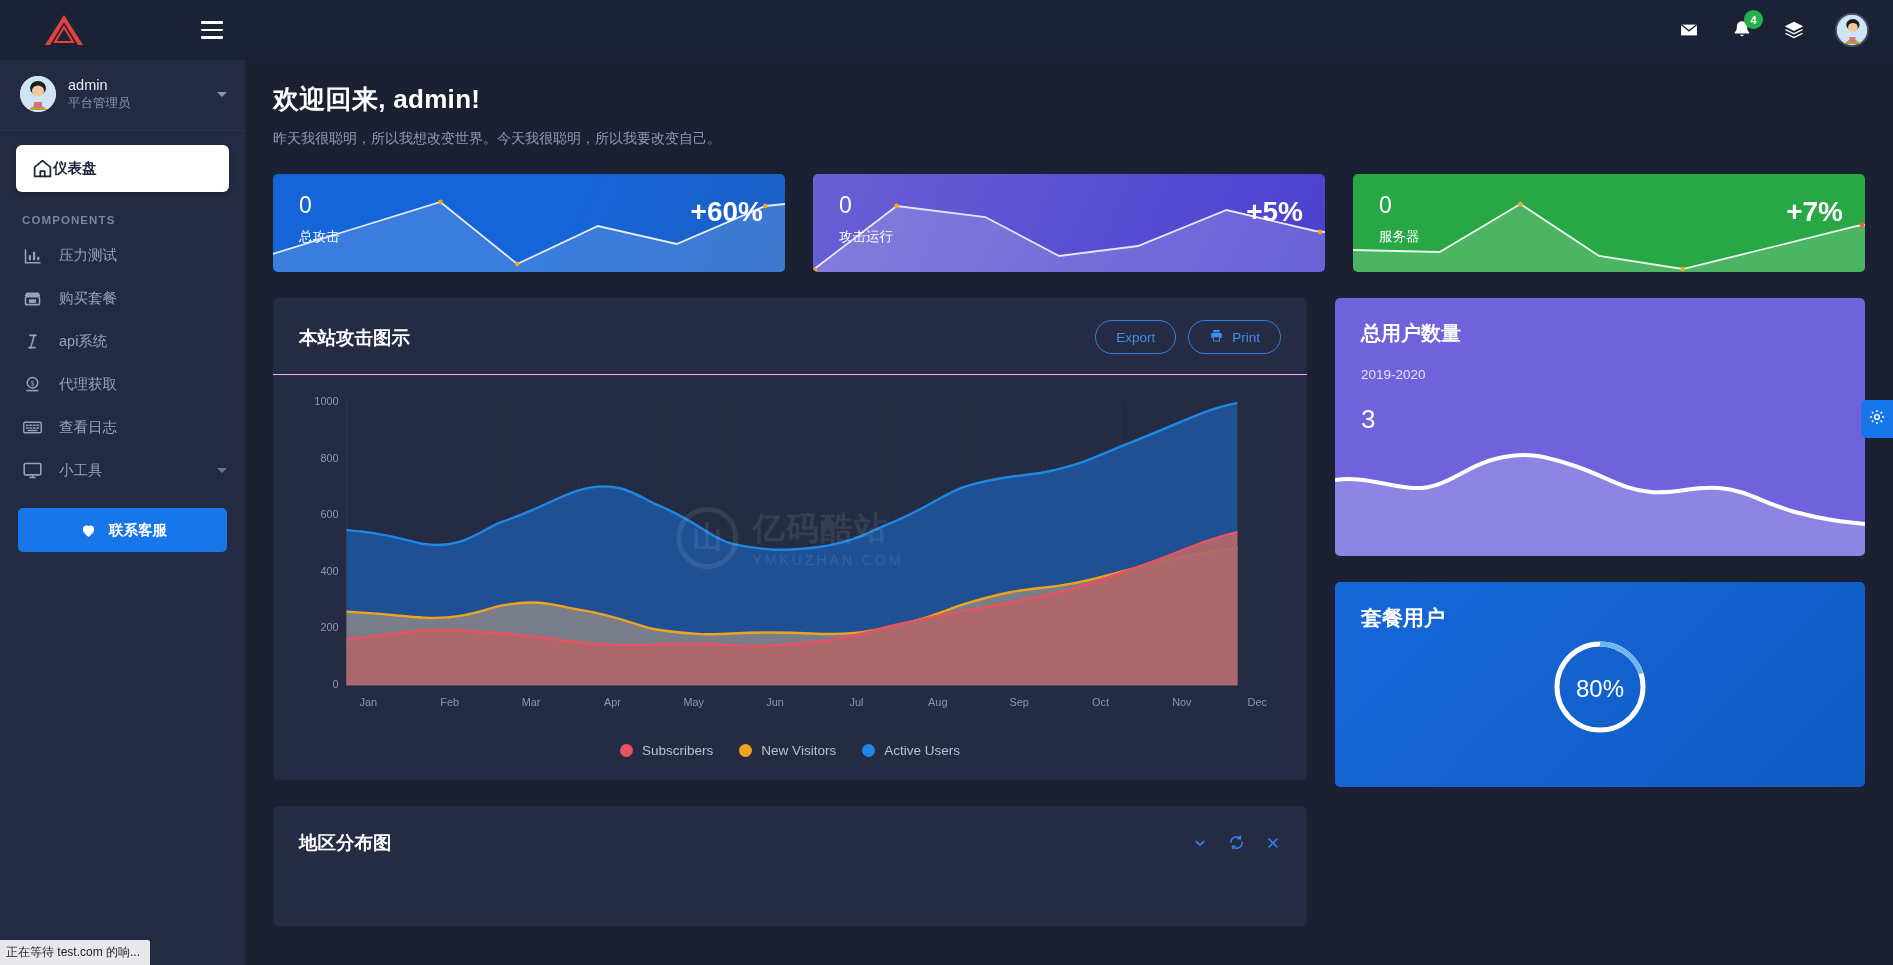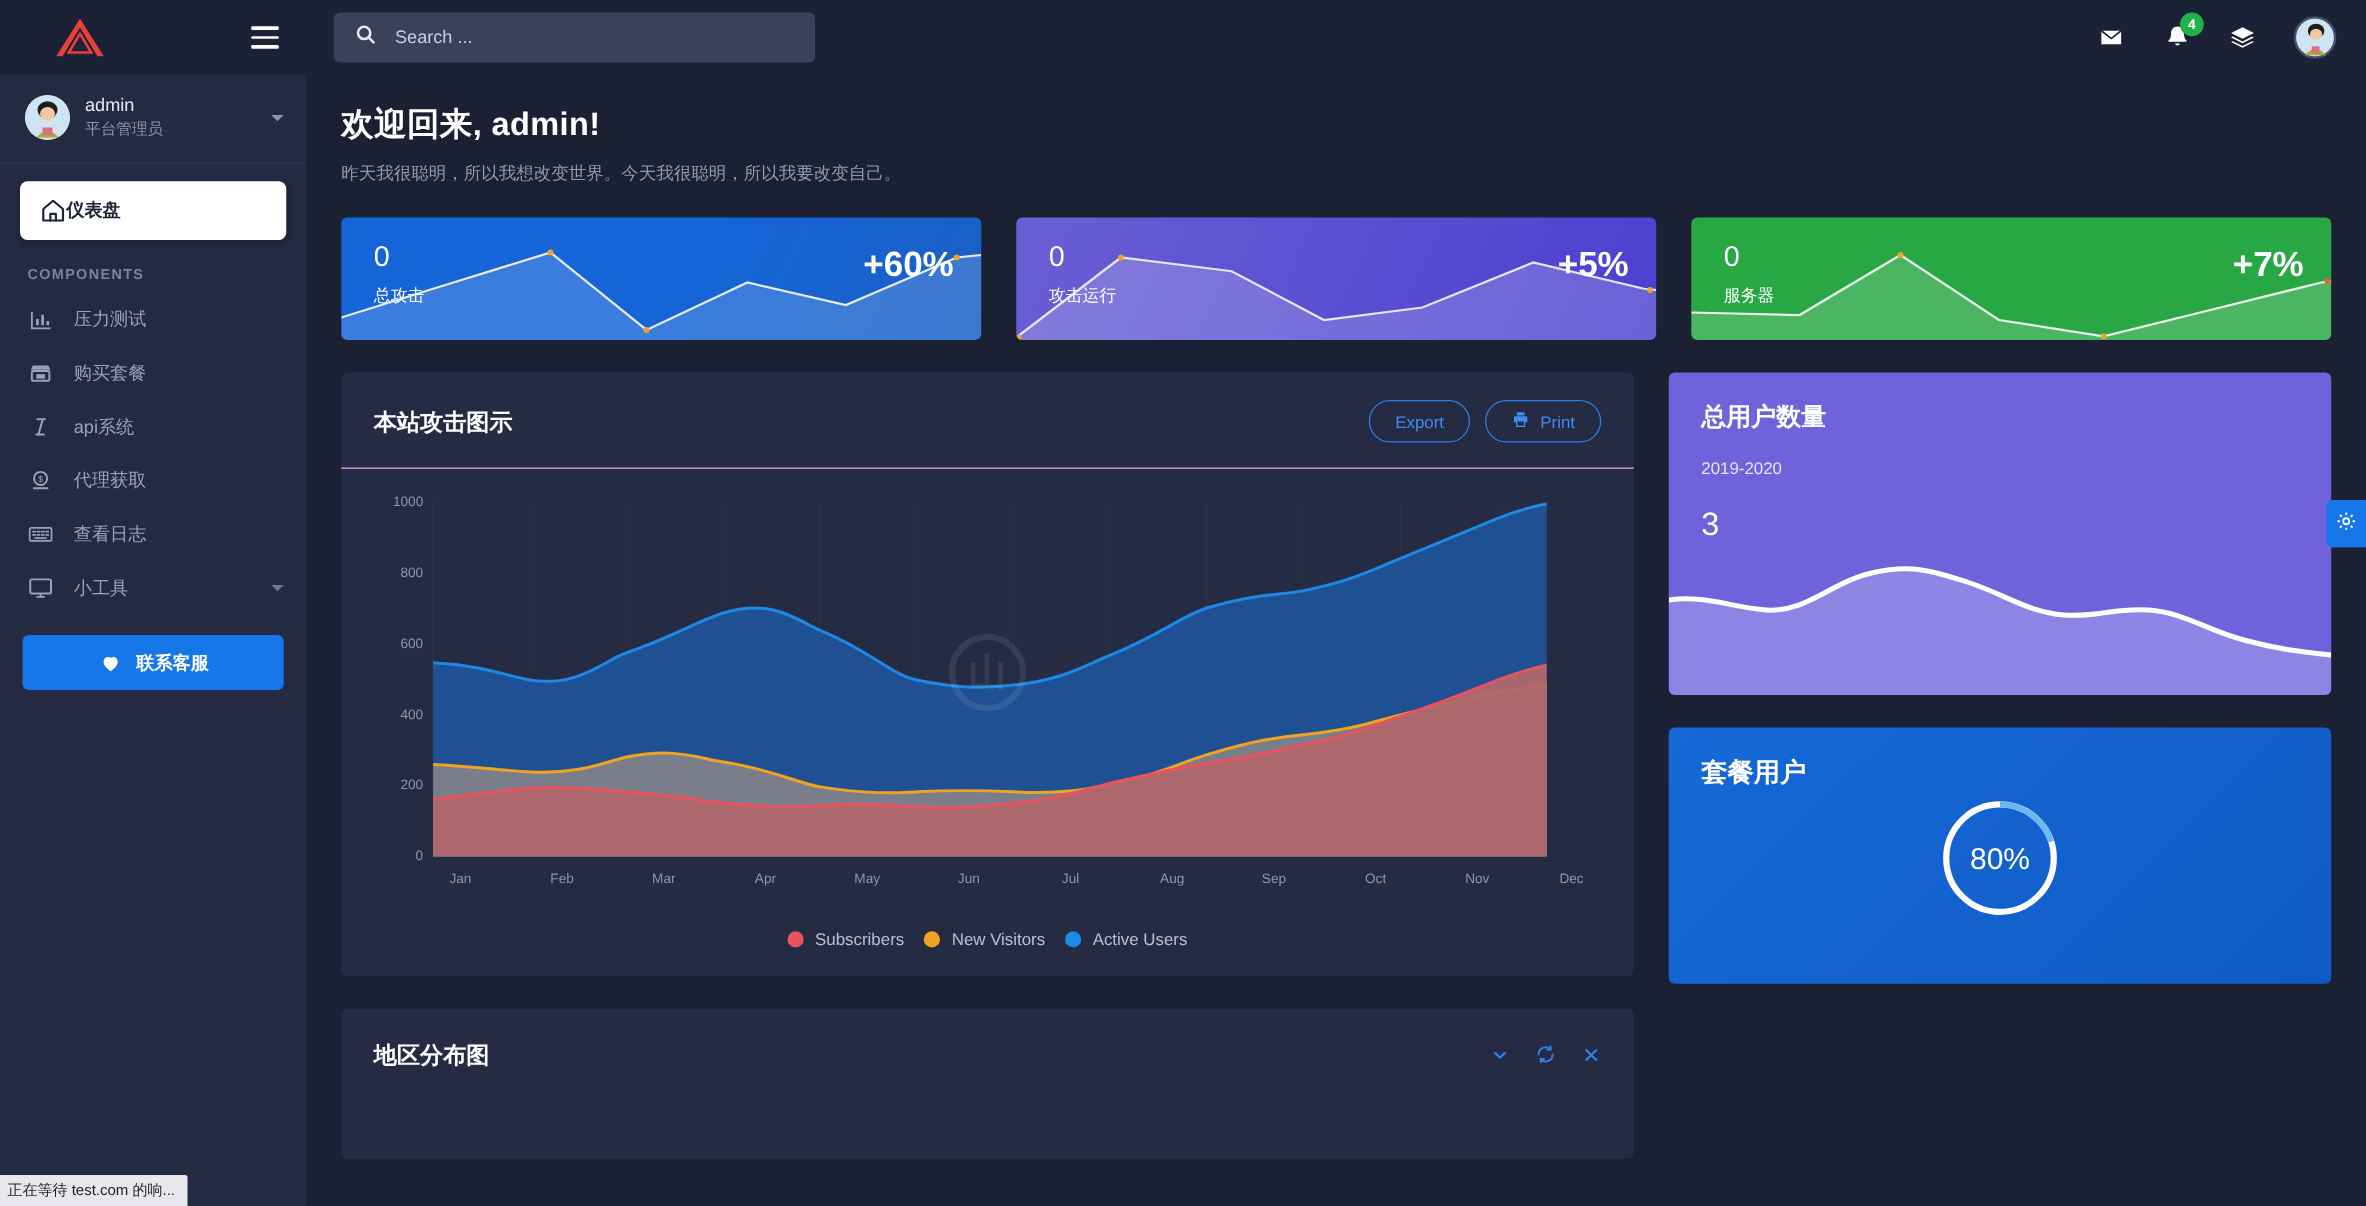--- a/index.html
+++ b/index.html
@@ -154,21 +154,21 @@
     opacity: .085; pointer-events: none;
   }
   .wm-circle {
     width: 62px; height: 62px; border-radius: 50%;
     border: 5px solid #fff; display: flex; align-items: center; justify-content: center;
     color: #fff; font-size: 30px; font-weight: 700;
   }
   .wm-t1 { color: #fff; font-size: 32px; font-weight: 700; letter-spacing: 2px; }
   .wm-t2 { color: #fff; font-size: 14px; letter-spacing: 3px; }
 
-  .legend { display: flex; justify-content: center; gap: 16px; padding: 14px 0 22px 0; }
+  .legend { display: flex; justify-content: center; gap: 26px; padding: 14px 0 22px 0; }
   .legend-item { display: flex; align-items: center; gap: 9px; cursor: pointer; }
   .legend-dot { width: 13px; height: 13px; border-radius: 50%; }
   .legend-txt { color: #b9c0d4; font-size: 13.5px; }
 
   .users-card {
     height: 258px; border-radius: 5px; position: relative; overflow: hidden;
     background: #6f62db;
   }
   .uc-title { position: absolute; left: 26px; top: 22px; color: #fff; font-size: 20px; font-weight: 600; }
   .uc-sub { position: absolute; left: 26px; top: 56px; color: #e6e3fb; font-size: 13.5px; margin-top: 13px; }
@@ -334,29 +334,20 @@
           <path d="M12 21s-8-5.2-8-10.4C4 7.2 6.3 5 9.1 5c1.7 0 2.9 1 2.9 1s1.2-1 2.9-1C17.7 5 20 7.2 20 10.6 20 15.8 12 21 12 21z"></path>
         </svg>
       </span>
       <span>联系客服</span>
     </div>
   </aside>
 
   <section class="main">
 
     <header class="topbar">
-      <div class="searchbox">
-        <span>
-          <svg viewBox="0 0 24 24" width="19" height="19" fill="none" stroke="#e6e9f2" stroke-width="2.6" stroke-linecap="round">
-            <circle cx="10.5" cy="10.5" r="6.2"></circle>
-              <path d="M15.2 15.2 L20 20"></path>
-          </svg>
-        </span>
-        <input type="text" placeholder="Search ..." style="">
-      </div>
 
       <div class="top-icons">
         <span class="ticon">
           <svg viewBox="0 0 24 24" width="24" height="20" fill="#fff">
             <path d="M2 5h20v14H2z" fill="none"></path>
             <path d="M2.5 5.5h19v13h-19z" fill="#fff"></path>
             <path d="M2.5 5.5 L12 13 L21.5 5.5" fill="none" stroke="#1c2236" stroke-width="1.6"></path>
           </svg>
         </span>
         <span class="ticon">
@@ -449,20 +440,24 @@
                     </svg>
                   </span>
                   <span>Print</span>
                 </button>
               </span>
             </div>
 
             <div class="chart-body">
               <div class="watermark">
                 <span class="wm-circle">山</span>
+                <span>
+                  <span class="wm-t1">亿码酷站</span><br>
+                  <span class="wm-t2">YMKUZHAN.COM</span>
+                </span>
               </div>
 
               <svg viewBox="0 0 1010 320" width="100%" height="318" preserveAspectRatio="none">
 
                 <g stroke="#2f3751" stroke-width="1">
                   <line x1="62" y1="8" x2="62" y2="294"></line>
                 </g>
                 <g>
                   <text class="axis-lbl" x="54" y="12" text-anchor="end">1000</text>
                   <text class="axis-lbl" x="54" y="69" text-anchor="end">800</text>

